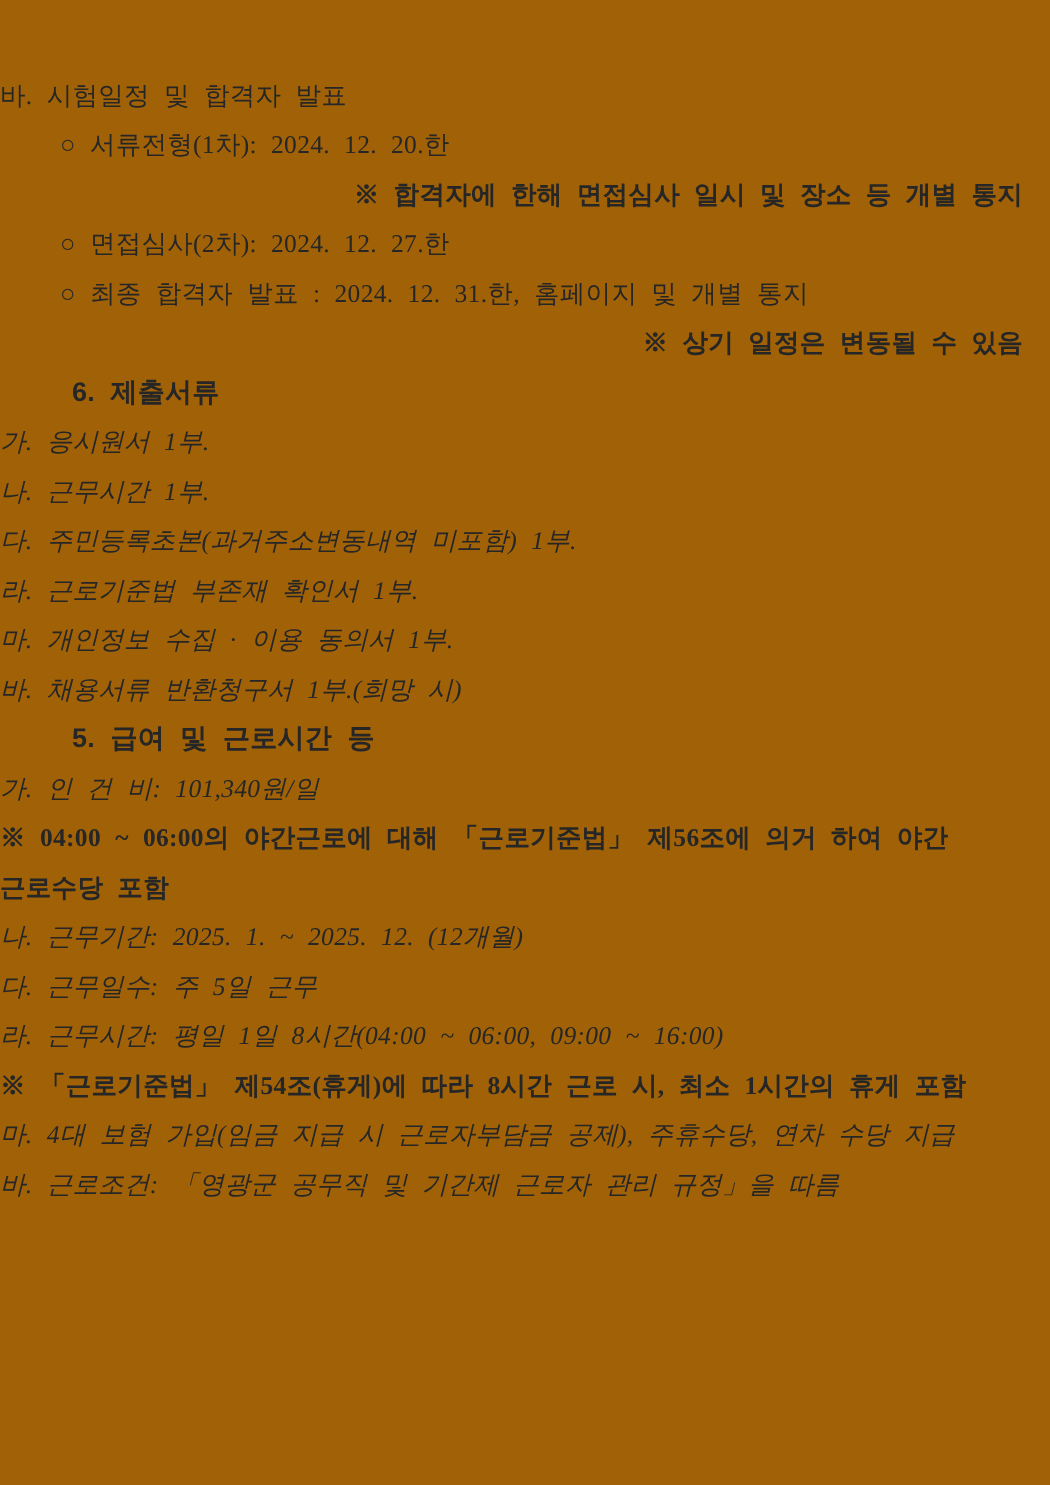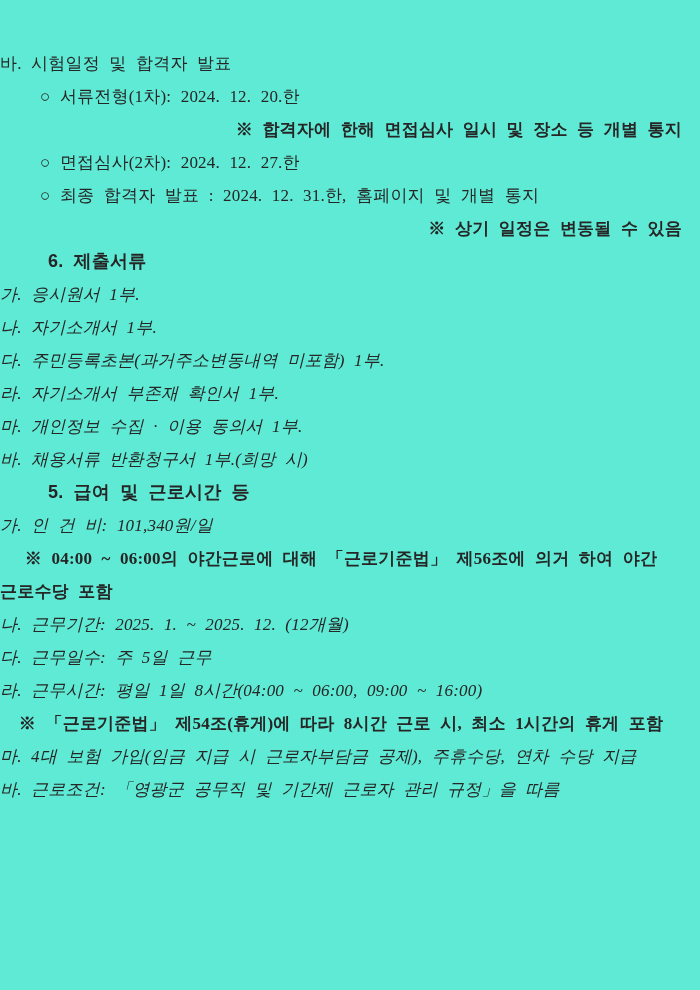--- a/index.html
+++ b/index.html
@@ -4,21 +4,21 @@
 <style>
   html, body {
     margin: 0;
     padding: 0;
     background: #ffffff;
   }
   .page {
     position: relative;
     width: 700px;
     height: 990px;
-    background: #5eead4;
+    background: #a16207;
     color: #262626;
     font-family: "Liberation Serif", "DejaVu Serif", serif;
     font-size: 17px;
     overflow: hidden;
     box-sizing: border-box;
     padding-top: 54px;
   }
   .page p {
     margin: 0 18px 14px 0;
     line-height: 19px;
@@ -34,21 +34,20 @@
   
   .note-a {
     margin-left: 98px;
     font-weight: bold;
     text-align: right;
   }
   
   .note-b {
     margin-left: 70px;
     font-weight: bold;
-    text-align: center;
   }
   
   .note-b-cont {
     margin-left: 95px;
     font-weight: bold;
   }
   
   .heading {
     margin-left: 56px;
     margin-top: 18px;
@@ -67,23 +66,23 @@
 
   <p class="lead-item">바. 시험일정 및 합격자 발표</p>
   <p class="circle">○ 서류전형(1차): 2024. 12. 20.한</p>
   <p class="note-a">※ 합격자에 한해 면접심사 일시 및 장소 등 개별 통지</p>
   <p class="circle">○ 면접심사(2차): 2024. 12. 27.한</p>
   <p class="circle">○ 최종 합격자 발표 : 2024. 12. 31.한, 홈페이지 및 개별 통지</p>
   <p class="note-a">※ 상기 일정은 변동될 수 있음</p>
 
   <p class="heading">6. 제출서류</p>
   <p class="item">가. 응시원서 1부.</p>
-  <p class="item">나. 자기소개서 1부.</p>
+  <p class="item">나. 근무시간 1부.</p>
   <p class="item">다. 주민등록초본(과거주소변동내역 미포함) 1부.</p>
-  <p class="item">라. 자기소개서 부존재 확인서 1부.</p>
+  <p class="item">라. 근로기준법 부존재 확인서 1부.</p>
   <p class="item">마. 개인정보 수집 · 이용 동의서 1부.</p>
   <p class="item">바. 채용서류 반환청구서 1부.(희망 시)</p>
 
   <p class="heading">5. 급여 및 근로시간 등</p>
   <p class="item">가. 인 건 비: 101,340원/일</p>
   <p class="note-b">※ 04:00 ~ 06:00의 야간근로에 대해 「근로기준법」 제56조에 의거 하여 야간</p>
   <p class="note-b-cont">근로수당 포함</p>
   <p class="item">나. 근무기간: 2025. 1. ~ 2025. 12. (12개월)</p>
   <p class="item">다. 근무일수: 주 5일 근무</p>
   <p class="item">라. 근무시간: 평일 1일 8시간(04:00 ~ 06:00, 09:00 ~ 16:00)</p>

